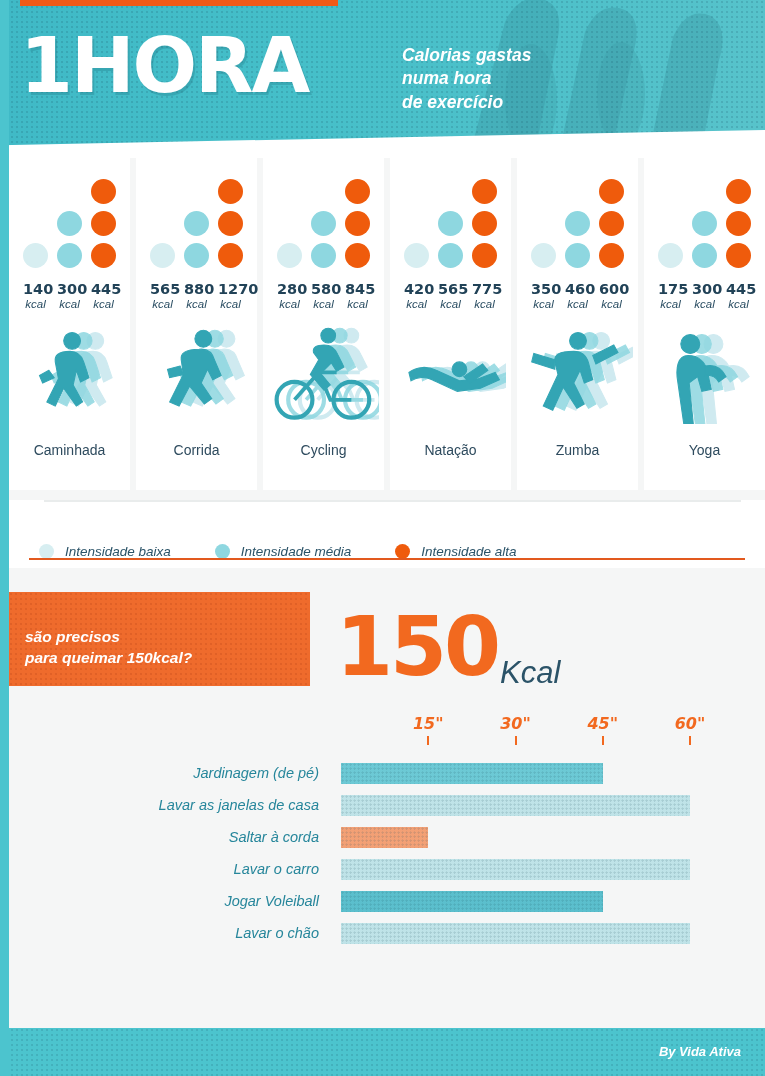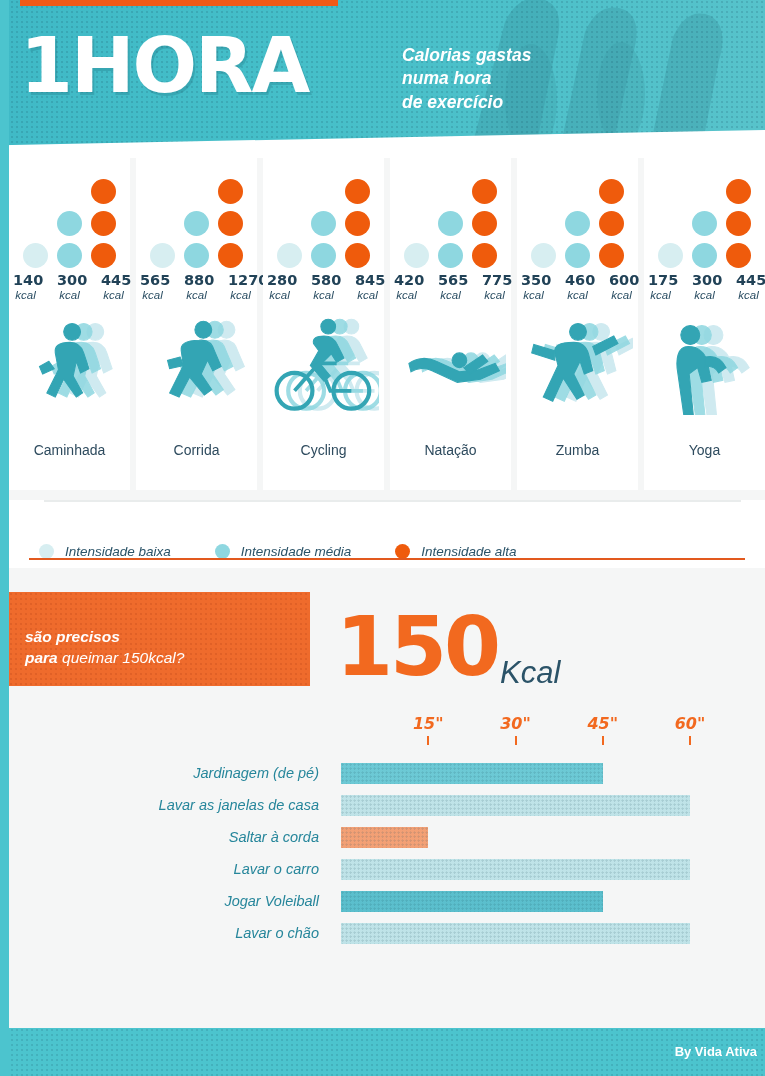--- a/index.html
+++ b/index.html
@@ -63,21 +63,21 @@
   .card {
     flex: 1; background: #ffffff; position: relative;
     display: flex; flex-direction: column; align-items: center;
   }
   .dots { margin-top: 36px; display: flex; align-items: flex-end; gap: 9px; height: 78px; }
   .dotcol { display: flex; flex-direction: column-reverse; gap: 7px; }
   .dot { width: 25px; height: 25px; border-radius: 50%; }
   .dot.low  { background: #d7eef1; }
   .dot.med  { background: #8ed7e0; }
   .dot.high { background: #ef5b0c; }
-  .kcals { margin-top: 4px; display: flex; gap: 19px; justify-content: space-between; }
+  .kcals { margin-top: 13px; display: flex; gap: 9px; justify-content: space-between; }
   .kcalcell { width: 25px; text-align: center; }
   .kcalnum {
     font-size: 14.5px; font-weight: bold; color: #214257;
     font-family: "DejaVu Sans", sans-serif; white-space: nowrap;
   }
   .kcalunit { font-size: 11.5px; font-style: italic; color: #2b4e63; margin-top: 1px; }
   .figure { margin-top: 14px; width: 110px; height: 100px; }
   .cardlabel {
     position: absolute; bottom: 32px; left: 0; right: 0; text-align: center;
     font-size: 14px; color: #2e4b5e;
@@ -105,21 +105,21 @@
     background:
       radial-gradient(circle at 2px 2px, rgba(150,45,10,.17) 1px, transparent 1.4px) 0 0/5px 5px,
       #ef6b2c;
     z-index: 3;
   }
   #question-text {
     position: absolute; left: 16px; top: 14px; right: 10px;
     font-size: 15.5px; font-style: italic; font-weight: bold; color: #ffffff;
     line-height: 1.34;
   }
-  #question-text b { font-weight: normal; text-align: center; }
+  #question-text b { font-weight: bold; text-align: center; }
 
   
   #big150 {
     position: absolute; left: 336px; top: 608px;
     font-size: 82px; font-weight: bold; color: #f2691f;
     font-family: "DejaVu Sans", sans-serif; letter-spacing: -3px; line-height: .95;
     z-index: 3;
   }
   #big150-unit {
     position: absolute; left: 500px; top: 655px;
@@ -152,22 +152,22 @@
 
   
   #footer {
     position: absolute; left: 0; top: 1028px; width: 765px; height: 48px;
     background:
       radial-gradient(circle at 2px 2px, rgba(20,80,95,.16) 1px, transparent 1.4px) 0 0/5px 5px,
       #4cc4ce;
     z-index: 5;
   }
   #footer-credit {
-    position: absolute; right: 8px; top: 16px;
-    font-size: 13px; font-weight: bold; color: #ffffff;
+    position: absolute; right: 24px; top: 16px;
+    font-size: 13px; font-weight: bold; font-style: italic; color: #ffffff;
   }
 </style>
 </head>
 <body>
 
 <div id="left-rail"></div>
 
 <div id="header">
   <div id="header-bg"></div>
   <svg id="header-figure" viewBox="0 0 330 190" preserveAspectRatio="none">

